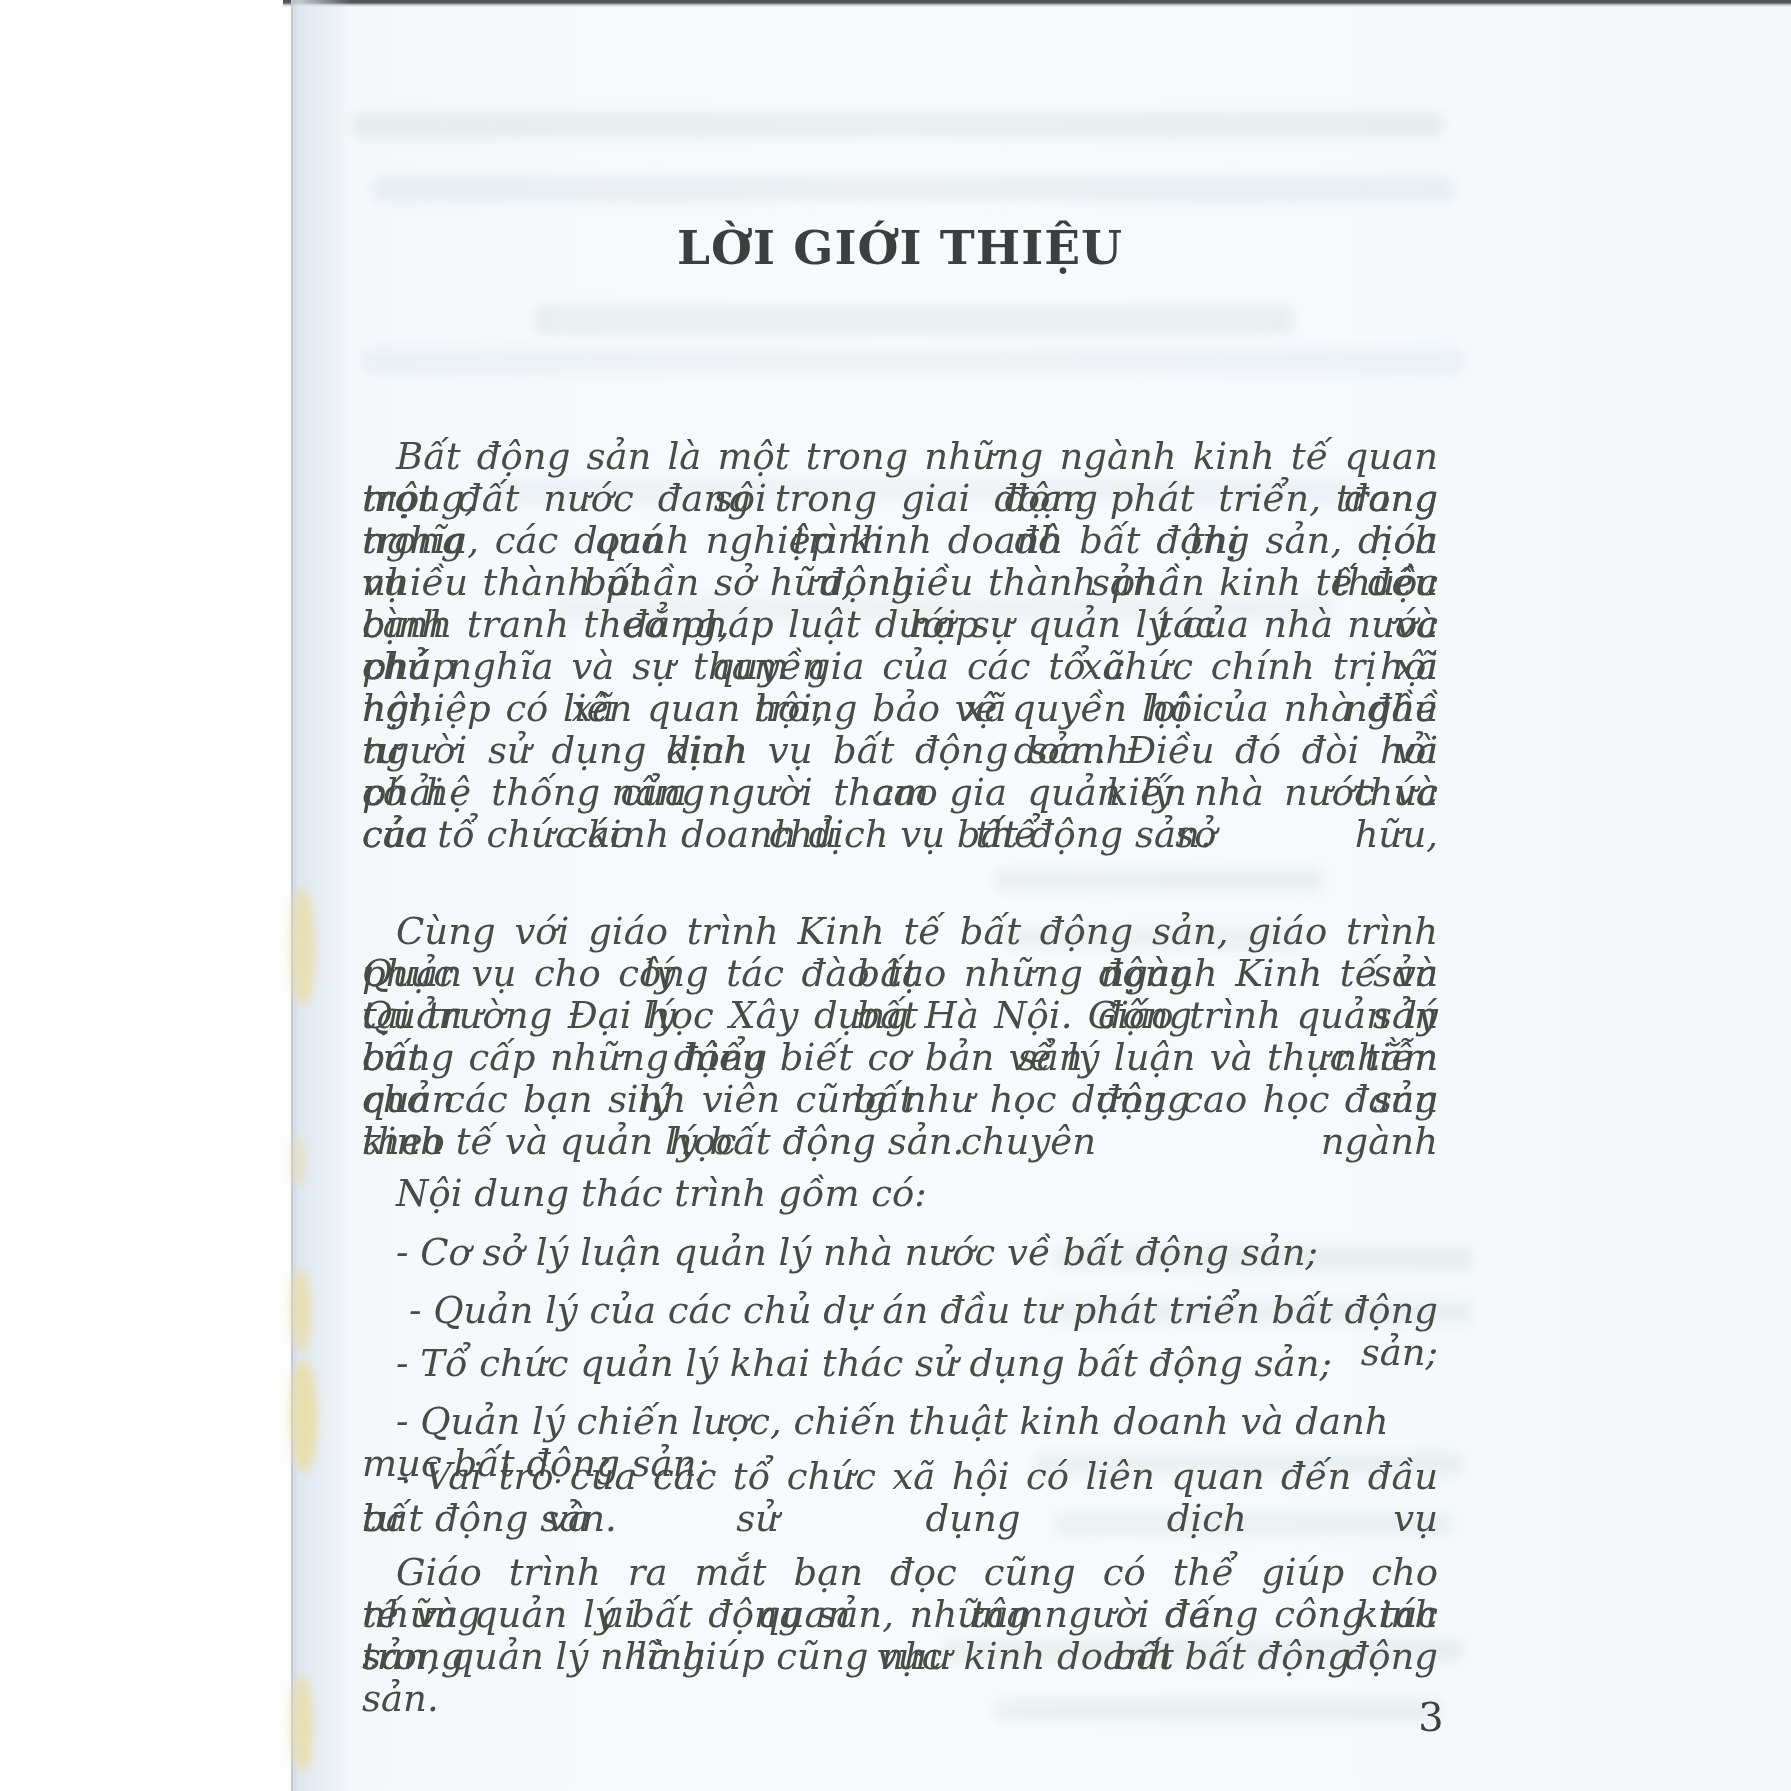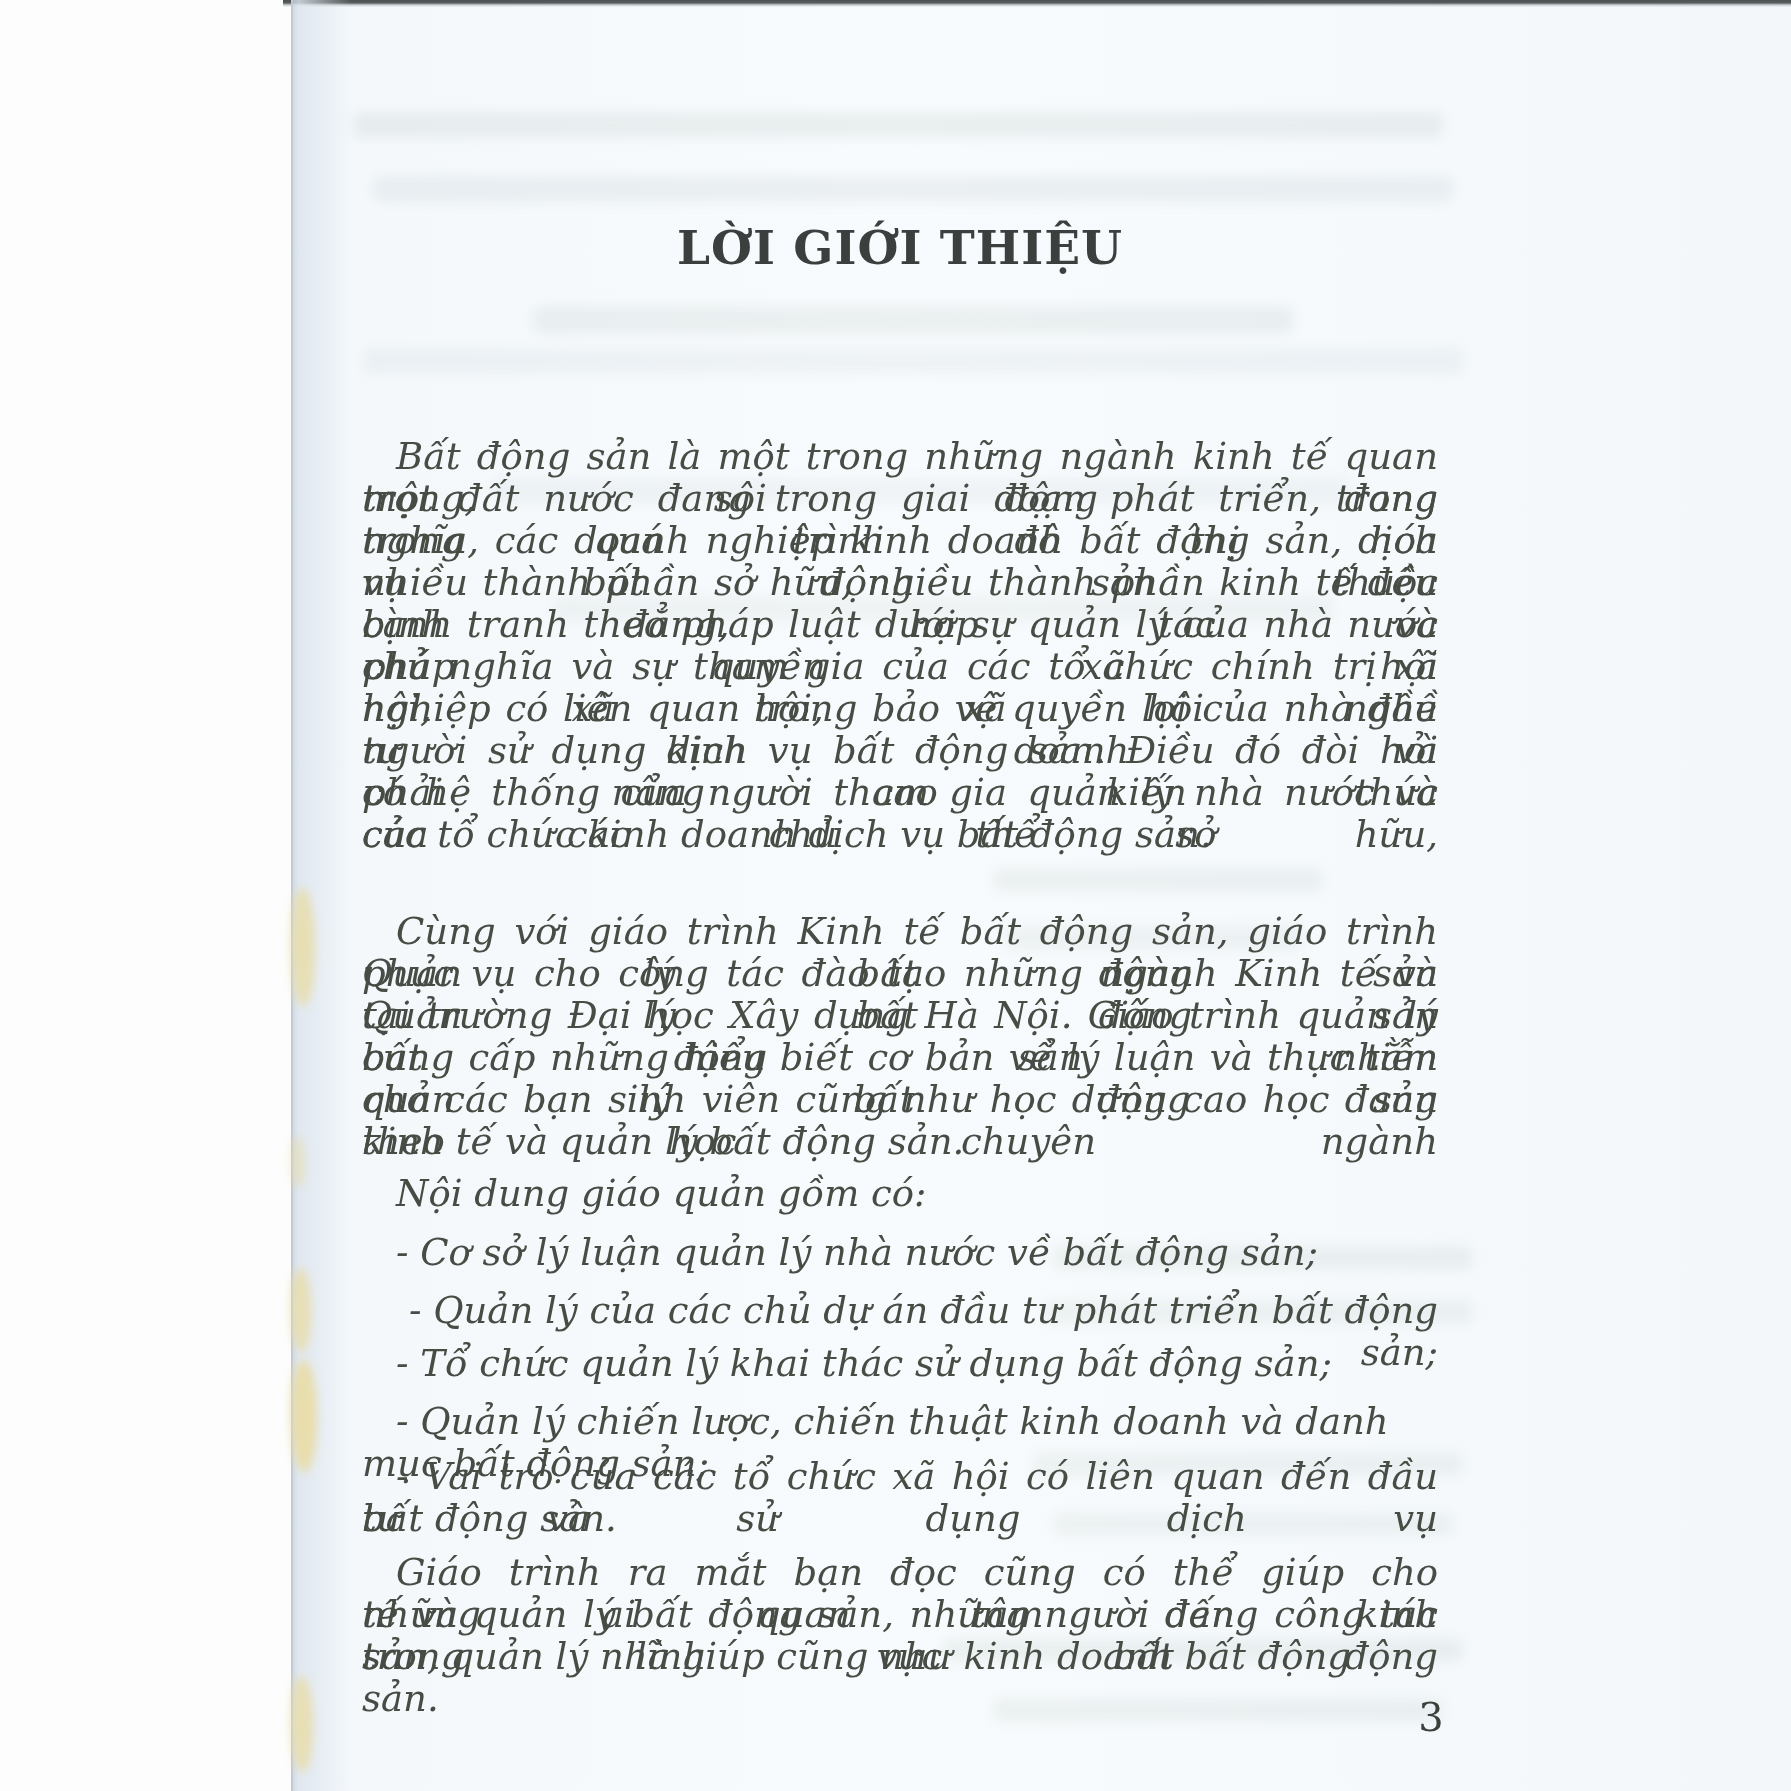--- a/index.html
+++ b/index.html
@@ -117,21 +117,21 @@
         </div>
         <div class="block" style="top: 911px;">
           <div class="line indent just">Cùng với giáo trình Kinh tế bất động sản, giáo trình Quản lý bất động sản</div>
           <div class="line just">phục vụ cho công tác đào tạo những ngành Kinh tế và Quản lý bất động sản</div>
           <div class="line just">tại trường Đại học Xây dựng Hà Nội. Giáo trình quản lý bất động sản nhằm</div>
           <div class="line just">cung cấp những hiểu biết cơ bản về lý luận và thực tiễn quản lý bất động sản</div>
           <div class="line just">cho các bạn sinh viên cũng như học dựng cao học đang theo học chuyên ngành</div>
           <div class="line wrap">kinh tế và quản lý bất động sản.</div>
         </div>
         <div class="block" style="top: 1173px;">
-          <div class="line indent wrap">Nội dung giáo quản gồm có:</div>
+          <div class="line indent wrap">Nội dung thác trình gồm có:</div>
         </div>
         <div class="block" style="top: 1232px;">
           <div class="line indent wrap">- Cơ sở lý luận quản lý nhà nước về bất động sản;</div>
         </div>
         <div class="block" style="top: 1290px; text-align: right;">
           <div class="line indent wrap">- Quản lý của các chủ dự án đầu tư phát triển bất động sản;</div>
         </div>
         <div class="block" style="top: 1343px;">
           <div class="line indent wrap">- Tổ chức quản lý khai thác sử dụng bất động sản;</div>
         </div>

